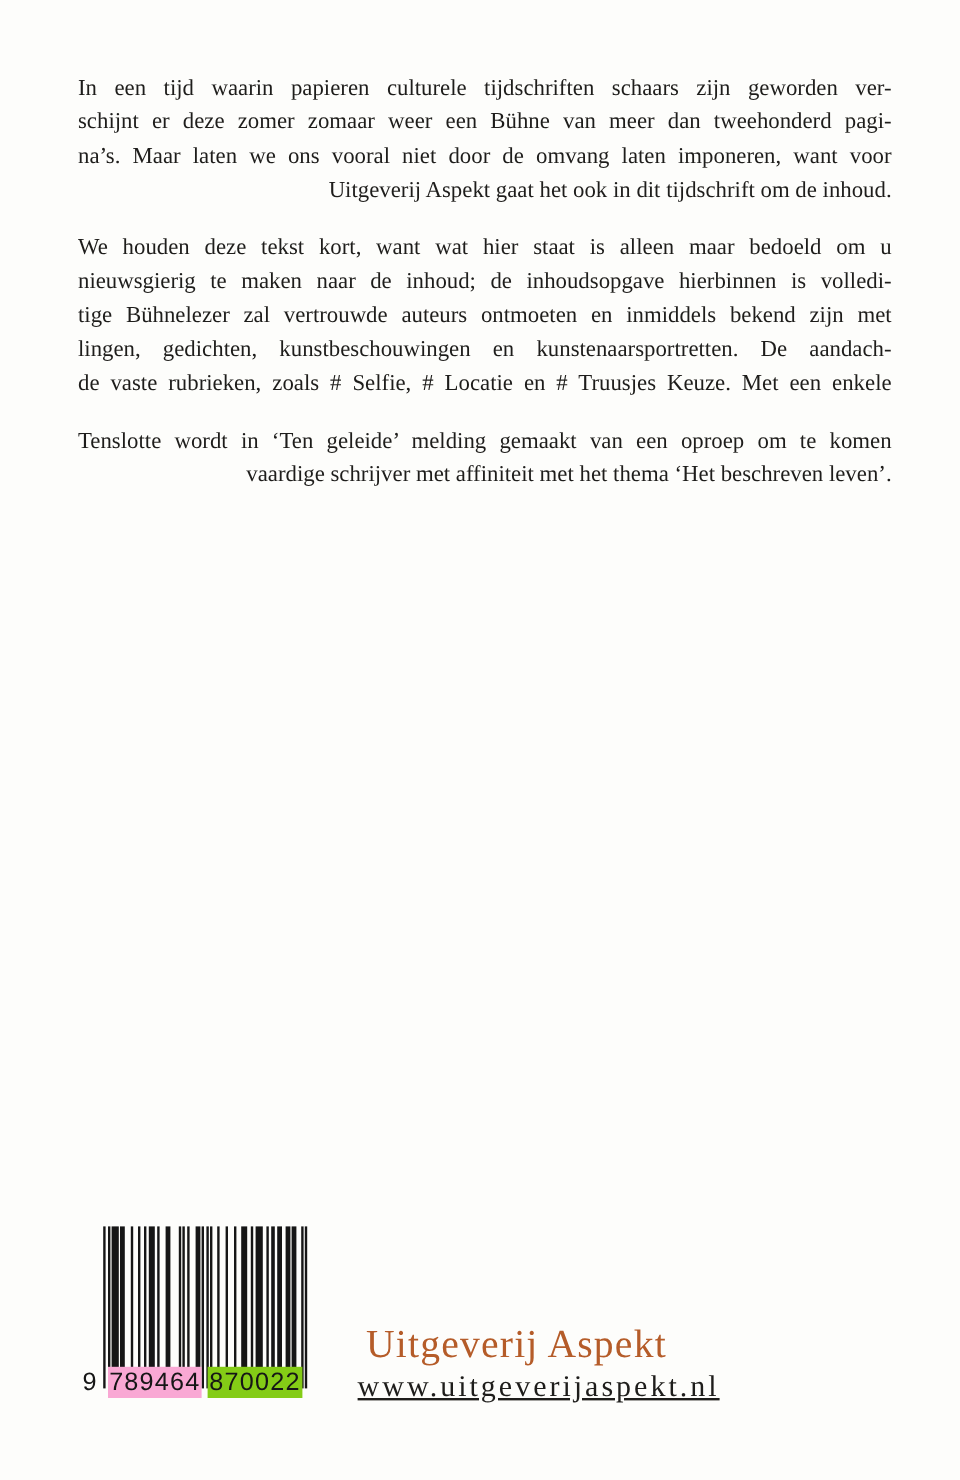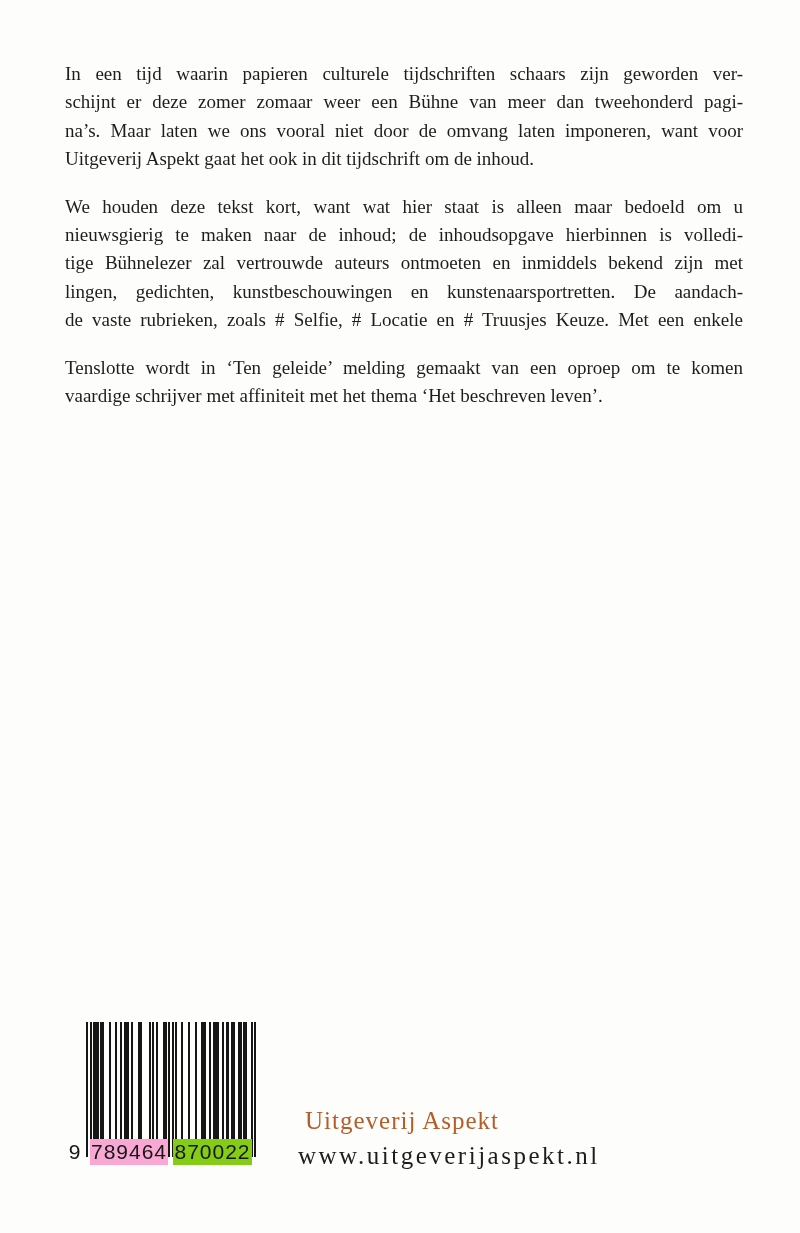--- a/index.html
+++ b/index.html
@@ -14,21 +14,21 @@
   }
   .text-block {
     position: absolute;
     left: 65px;
     top: 60px;
     width: 678px;
     font-size: 19px;
     line-height: 28.4px;
   }
   .para { margin: 0 0 19px 0; }
-  .line { white-space: normal; }
+  .line { white-space: normal; text-align: right; }
   .line.just {
     text-align: justify;
     text-align-last: justify;
   }
   .barcode {
     position: absolute;
     left: 66px;
     top: 1022px;
     width: 190px;
     height: 146px;
@@ -57,29 +57,30 @@
   .bc-sys { left: 0; top: 117px; width: 18px; }
   .bc-left  { left: 24px; top: 117px; width: 78px; background: #f9a8d4; }
   .bc-right { left: 107px; top: 117px; width: 79px; background: #84cc16; }
   .publisher {
     position: absolute;
     left: 298px;
     top: 1101px;
   }
   .publisher-name {
     padding-left: 7px;
-    font-size: 25px;
+    font-size: 33px;
     line-height: 40px;
     letter-spacing: 1px;
   }
   .publisher-url {
     font-size: 25px;
     line-height: 28px;
     letter-spacing: 2.5px;
     margin-top: 1px;
+    text-decoration: underline;
   }
 </style>
 </head>
 <body style="background: rgb(253, 253, 251); color: rgb(30, 29, 27);">
 
 <div class="text-block">
   <div class="para">
     <div class="line just">In een tijd waarin papieren culturele tijdschriften schaars zijn geworden ver-</div>
     <div class="line just">schijnt er deze zomer zomaar weer een Bühne van meer dan tweehonderd pagi-</div>
     <div class="line just">na’s. Maar laten we ons vooral niet door de omvang laten imponeren, want voor</div>

